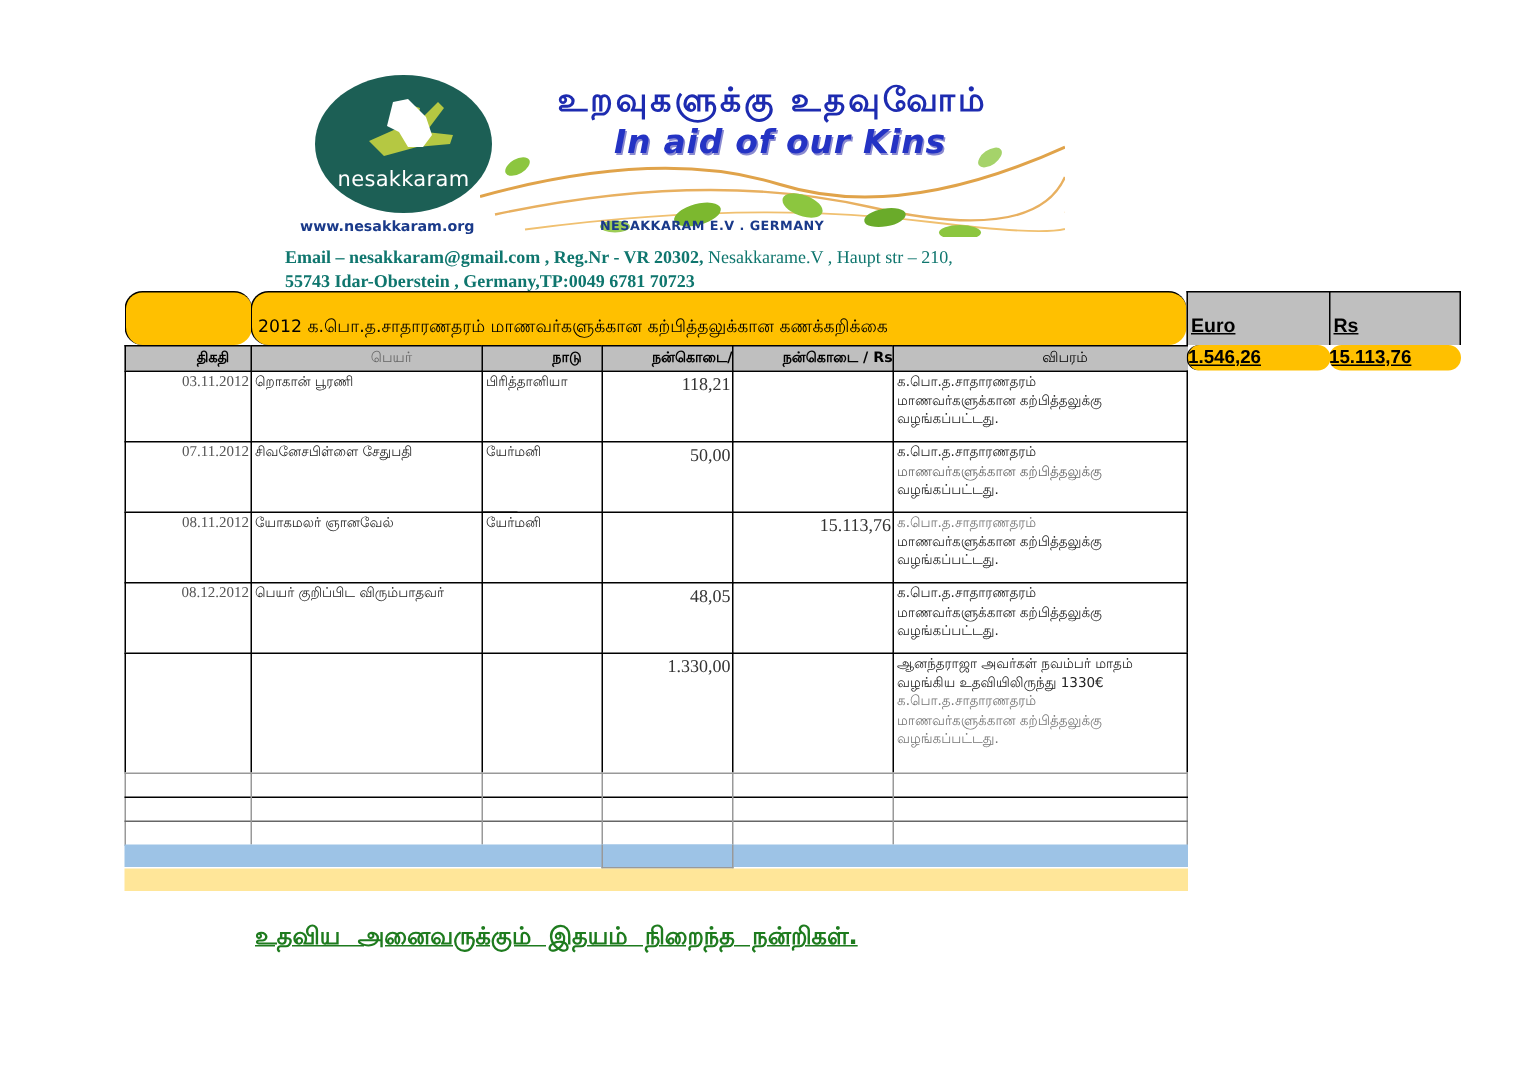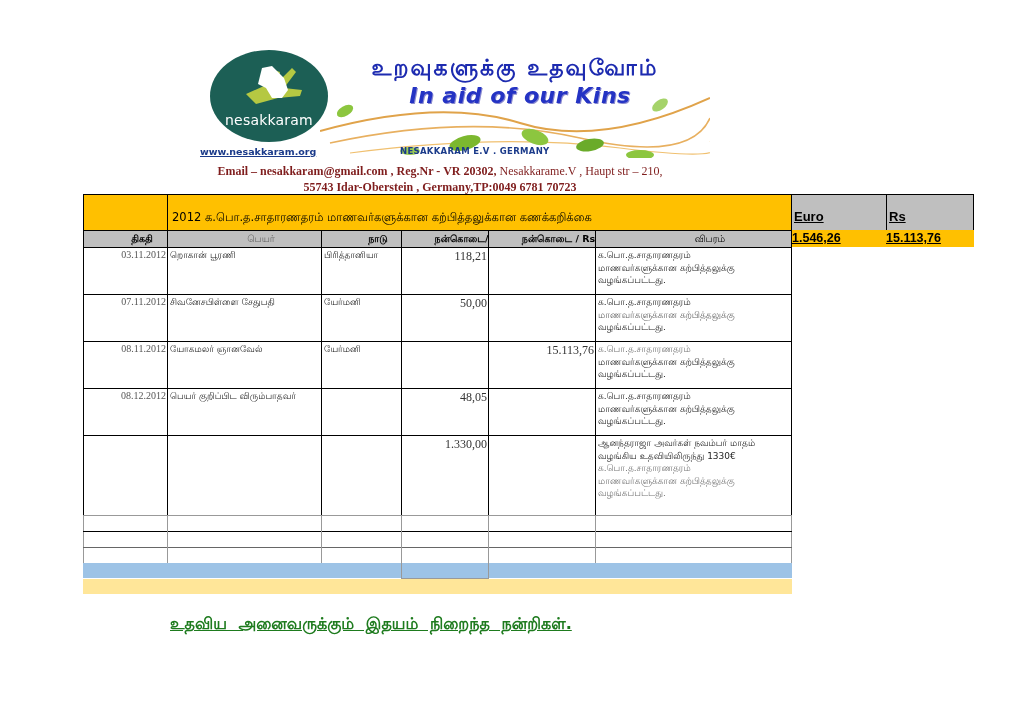--- a/index.html
+++ b/index.html
@@ -14,51 +14,51 @@
     }
     .logo-hand {
       position: absolute; left: 34px; top: 14px; width: 60px; height: 44px;
     }
     .logo-text {
       position: absolute; left: 0; width: 118px; top: 62px; text-align: center;
       color: #ffffff; font-family: "DejaVu Sans", sans-serif; font-size: 14px; letter-spacing: 0.2px;
     }
     .logo-url {
       position: absolute; left: 0; top: 101px; font-family: "DejaVu Sans", sans-serif;
-      font-weight: bold; font-size: 9.5px; color: #1a3a8a; text-decoration: underline;
+      font-weight: bold; font-size: 9.5px; color: #1a3a8a;
     }
     .banner-tamil {
       position: absolute; left: 130px; top: 10px; width: 370px; text-align: center;
       font-family: "DejaVu Sans", sans-serif; font-weight: bold; font-size: 22px; color: #1d2bb0;
       letter-spacing: 2px;
     }
     .banner-english {
       position: absolute; left: 170px; top: 38px; width: 300px; text-align: center;
       font-family: "DejaVu Sans", sans-serif; font-weight: bold; font-style: italic;
       font-size: 22px; color: #2433c4; letter-spacing: 0.5px;
       text-shadow: 1px 1px 0 #8a8ad0;
     }
     .banner-vines { position: absolute; left: 120px; top: 48px; width: 390px; height: 65px; }
     .banner-org {
       position: absolute; left: 200px; top: 101px; font-family: "DejaVu Sans", sans-serif;
       font-weight: bold; font-size: 8.5px; color: #1a3a8a; letter-spacing: 0.3px;
     }
 
     
     .contact {
-      position: absolute; left: 190px; top: 163px; width: 500px; text-align: center;
-      font-family: "Liberation Serif", serif; font-size: 12px; line-height: 16px; color: #7f1d1d;
+      position: absolute; left: 190px; top: 163px; width: 500px; text-align: left;
+      font-family: "Liberation Serif", serif; font-size: 12px; line-height: 16px; color: #0f766e;
     }
     .contact b { font-weight: bold; }
 
     
     .cell { position: absolute; overflow: hidden; }
     .bl { border-left: 1px solid #000; }
     .bt { border-top: 1px solid #000; }
-    .title-yellow { background: #ffc000; }
+    .title-yellow { background: #ffc000; border-radius: 12px; }
     .hdr-gray { background: #bfbfbf; }
     .hdr-text { font-size: 9.5px; text-align: center; line-height: 16px; font-weight: bold; padding-left: 32px; }
     .title-text {
       font-family: "DejaVu Sans", sans-serif; font-size: 11.5px; line-height: 16px;
       padding: 14px 0 0 4px; white-space: nowrap;
     }
     .euro-head {
       font-family: "Liberation Sans", sans-serif; font-weight: bold; font-size: 13px;
       text-decoration: underline; padding: 14px 0 0 2px;
     }

